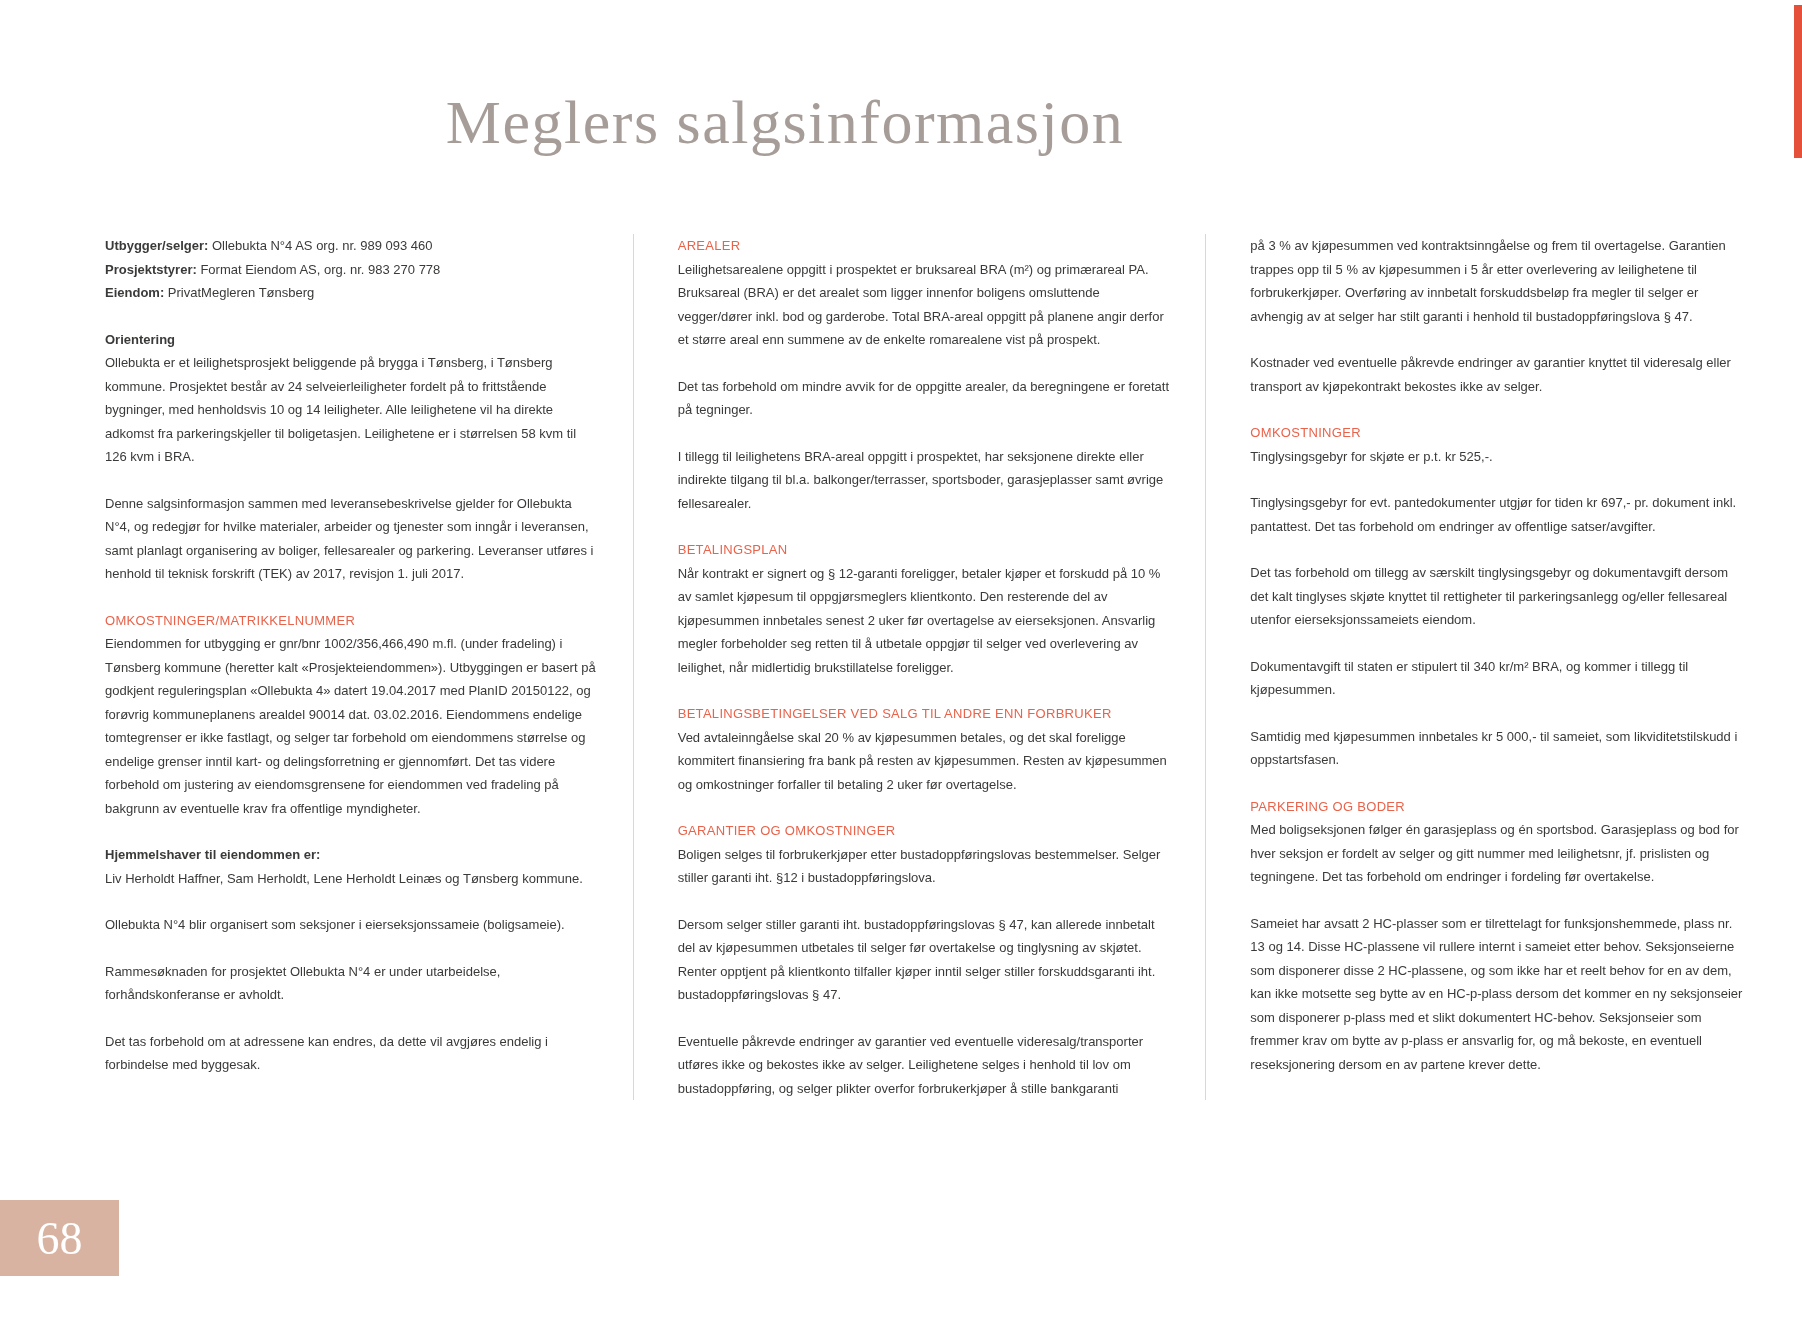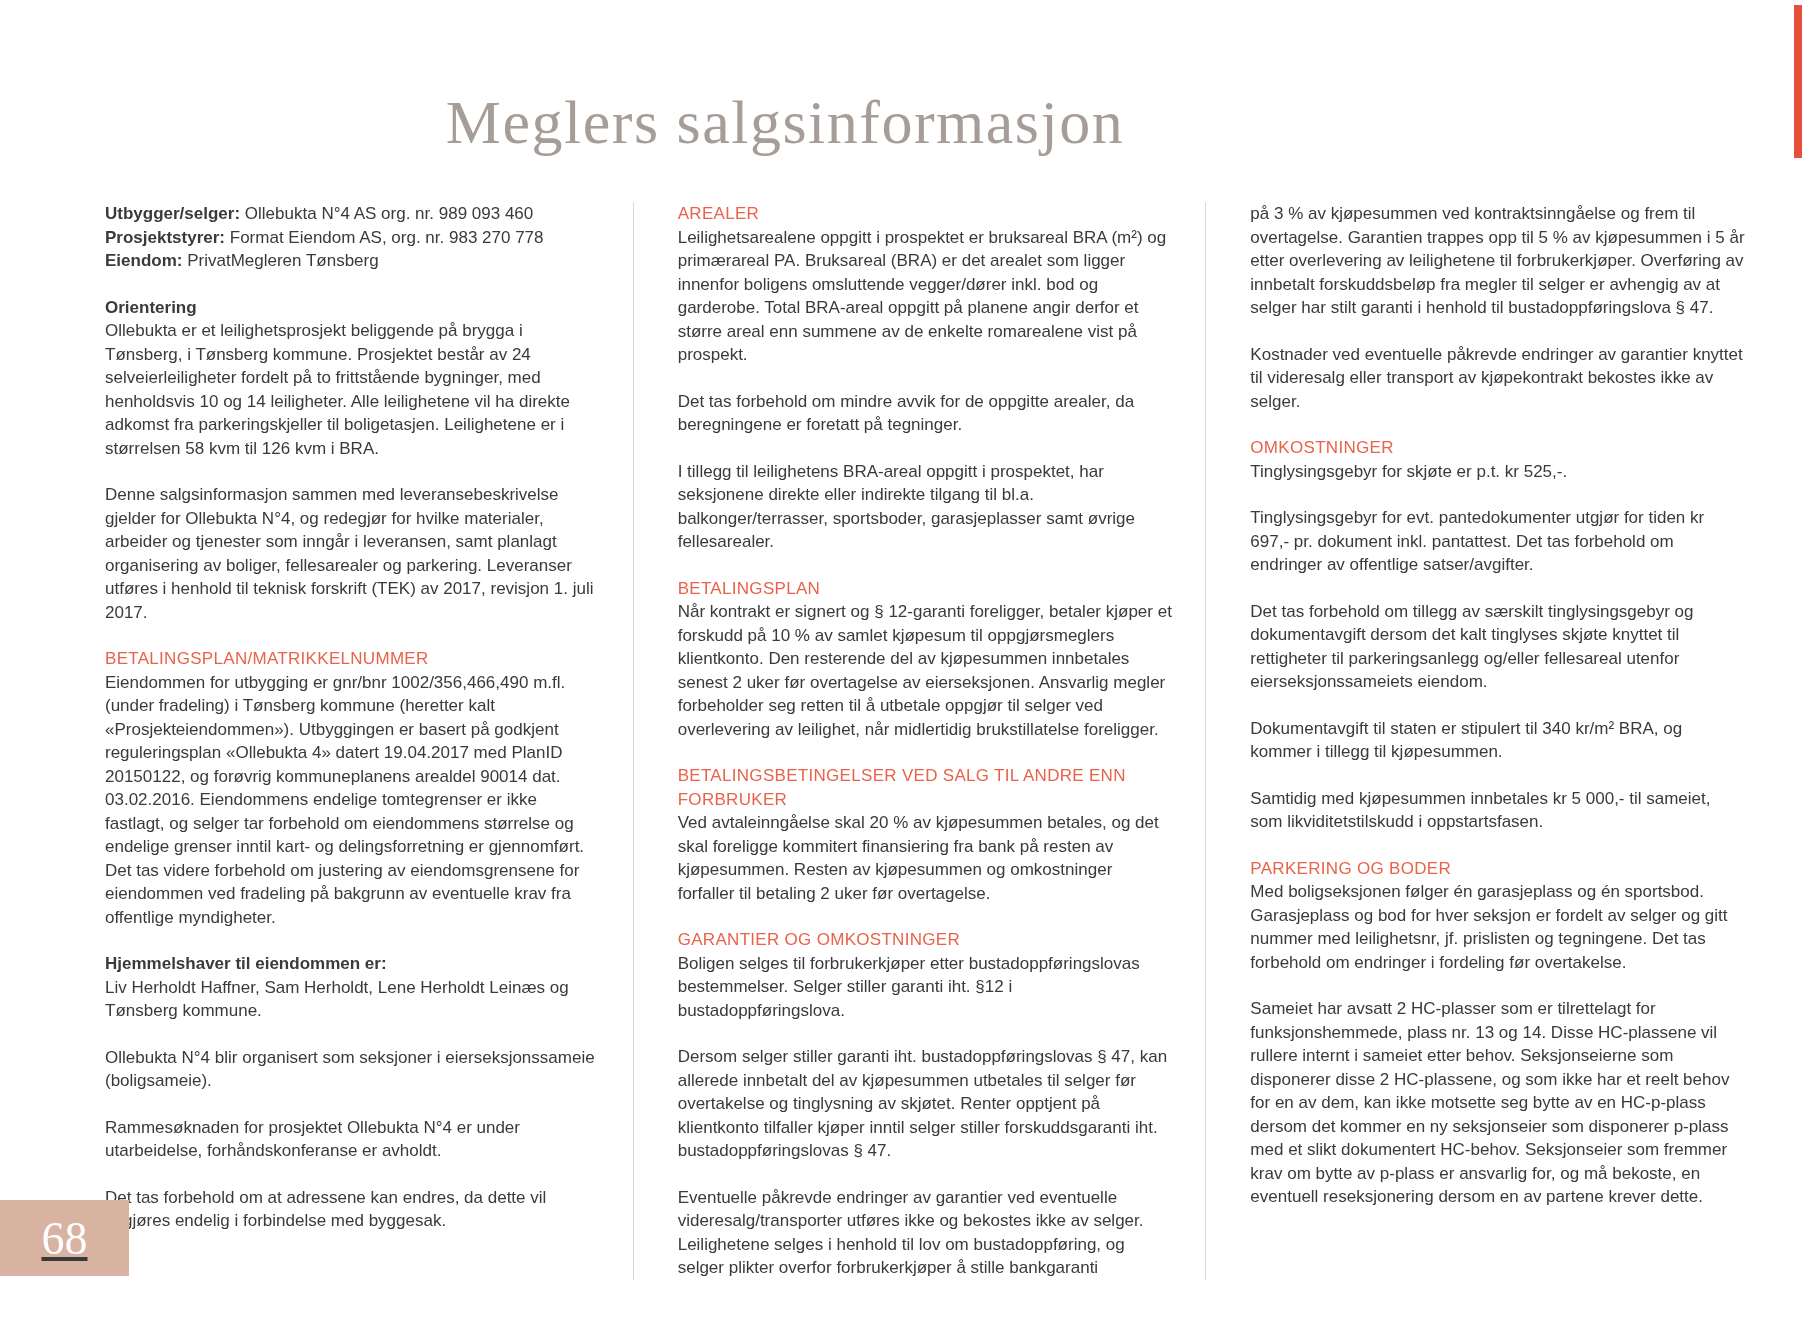--- a/index.html
+++ b/index.html
@@ -37,44 +37,45 @@
     transform:translateX(-116px);
   }
   .columns{
     display:flex;
     align-items:stretch;
     margin-top:44px;
     padding:0 57px 0 105px;
   }
   .column{
     flex:1 1 0;
-    font-size:17px;
+    font-size:13px;
     line-height:23.5px;
     padding-right:33px;
+    margin-top:32px;
   }
   .column + .column{
     border-left:1px solid var(--divider);
     padding-left:44px;
   }
   .column:last-child{padding-right:0;}
   .block{margin-bottom:23px;}
   .block:last-child{margin-bottom:0;}
   .section-heading{
     color:var(--accent);
     letter-spacing:0.3px;
   }
   .sub-heading{font-weight:700;}
   .kv-line strong{font-weight:700;}
   .line-value{margin-left:0.28em;}
   .paragraph{margin:0;}
   .page-badge{
     position:absolute;left:0;top:1200px;
-    width:129px;height:76px;
+    width:119px;height:76px;
     background:var(--badge);
-    display:flex;align-items:center;justify-content:center;text-decoration:underline;
+    display:flex;align-items:center;justify-content:center;
   }
   .page-number{
     font-family:"Liberation Serif", serif;
     font-size:46px;
     color:#ffffff;
   }
 </style>
 </head>
 <body>
 
@@ -92,21 +93,21 @@
         <div class="kv-line"><strong>Eiendom:</strong><span class="line-value">PrivatMegleren Tønsberg</span></div>
       </div>
       <div class="block">
         <div class="sub-heading">Orientering</div>
         <p class="paragraph">Ollebukta er et leilighetsprosjekt beliggende på brygga i Tønsberg, i Tønsberg kommune. Prosjektet består av 24 selveierleiligheter fordelt på to frittstående bygninger, med henholdsvis 10 og 14 leiligheter. Alle leilighetene vil ha direkte adkomst fra parkeringskjeller til boligetasjen. Leilighetene er i størrelsen 58 kvm til 126 kvm i BRA.</p>
       </div>
       <div class="block">
         <p class="paragraph">Denne salgsinformasjon sammen med leveransebeskrivelse gjelder for Ollebukta N°4, og redegjør for hvilke materialer, arbeider og tjenester som inngår i leveransen, samt planlagt organisering av boliger, fellesarealer og parkering. Leveranser utføres i henhold til teknisk forskrift (TEK) av 2017, revisjon 1. juli 2017.</p>
       </div>
       <div class="block">
-        <div class="section-heading">BETALINGSPLAN/MATRIKKELNUMMER</div>
+        <div class="section-heading">OMKOSTNINGER/MATRIKKELNUMMER</div>
         <p class="paragraph">Eiendommen for utbygging er gnr/bnr 1002/356,466,490 m.fl. (under fradeling) i Tønsberg kommune (heretter kalt «Prosjekteiendommen»). Utbyggingen er basert på godkjent reguleringsplan «Ollebukta 4» datert 19.04.2017 med PlanID 20150122, og forøvrig kommuneplanens arealdel 90014 dat. 03.02.2016. Eiendommens endelige tomtegrenser er ikke fastlagt, og selger tar forbehold om eiendommens størrelse og endelige grenser inntil kart- og delingsforretning er gjennomført. Det tas videre forbehold om justering av eiendomsgrensene for eiendommen ved fradeling på bakgrunn av eventuelle krav fra offentlige myndigheter.</p>
       </div>
       <div class="block">
         <div class="sub-heading">Hjemmelshaver til eiendommen er:</div>
         <p class="paragraph">Liv Herholdt Haffner, Sam Herholdt, Lene Herholdt Leinæs og Tønsberg kommune.</p>
       </div>
       <div class="block">
         <p class="paragraph">Ollebukta N°4  blir organisert som seksjoner i eierseksjonssameie (boligsameie).</p>
       </div>
       <div class="block">

